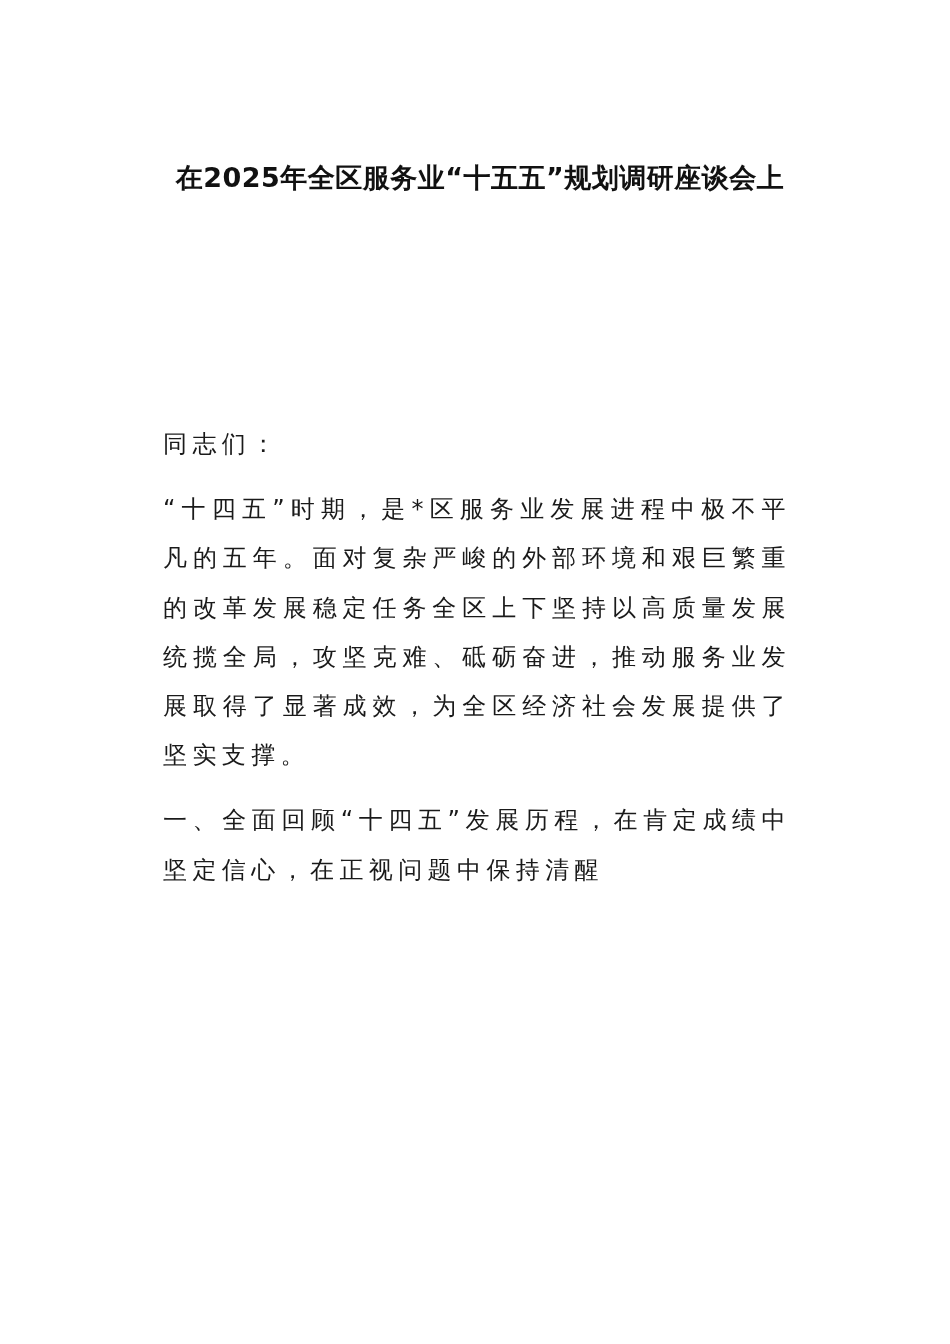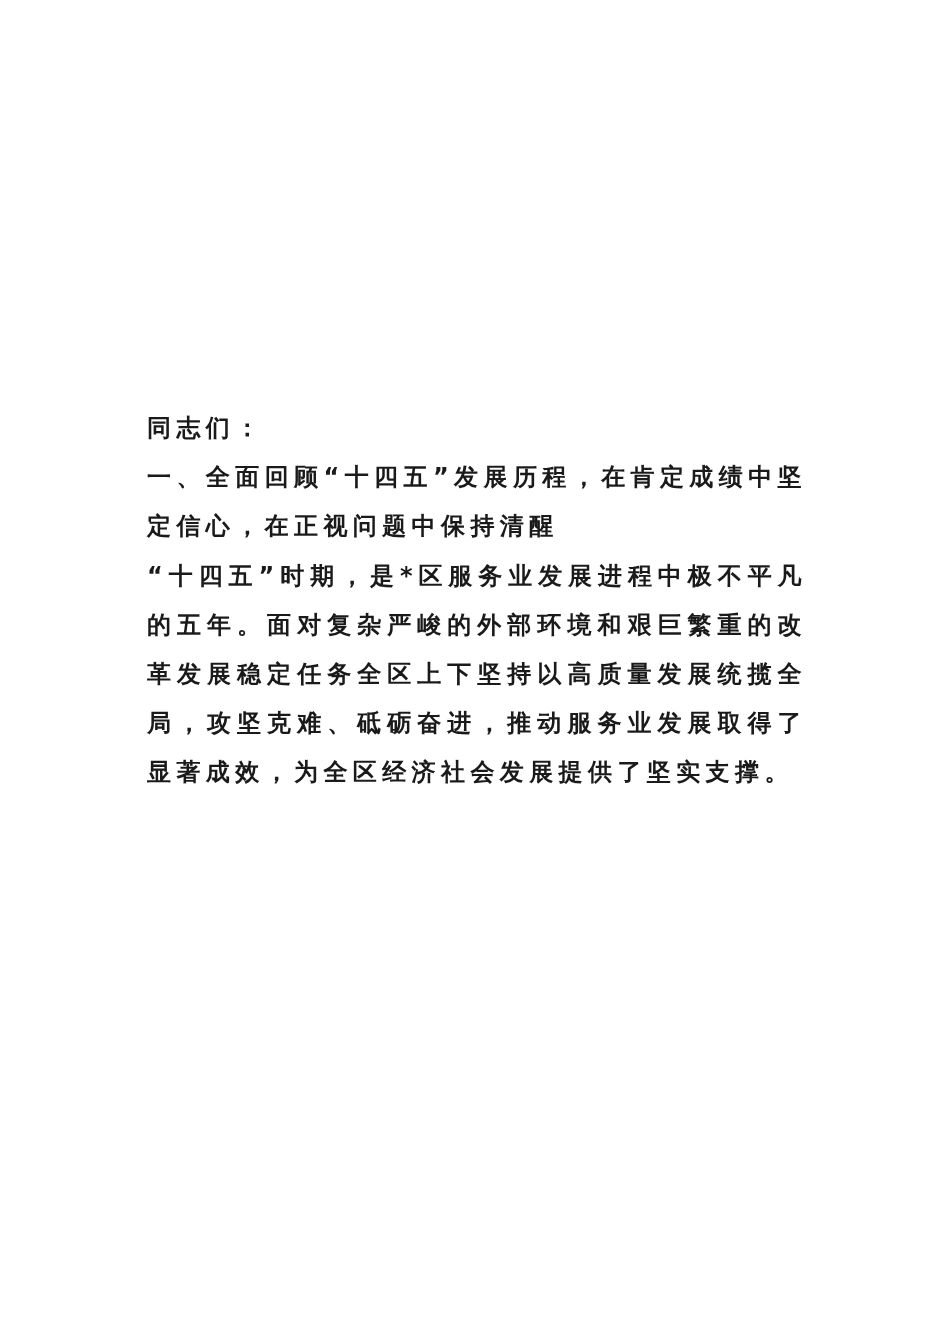--- a/index.html
+++ b/index.html
@@ -39,31 +39,31 @@
       position: absolute;
       left: 147px;
       top: 404px;
       width: 660px;
       font-size: 24px;
       line-height: 49.2px;
       letter-spacing: 5.4px;
       color: #1a1a1a;
     }
     .para {
-      margin: 0;
+      margin: 16px;
       padding: 0;
       text-align: justify;
       text-align-last: left;
       word-break: break-all;
-      font-weight: bold;
     }
   </style>
 </head>
 <body>
 
 <div class="page">
+  <div class="title line1">在2025年全区服务业“十五五”规划调研座谈会上</div>
 
   <div class="body-text">
     <p class="para">同志们：</p>
+    <p class="para">“十四五”时期，是*区服务业发展进程中极不平凡的五年。面对复杂严峻的外部环境和艰巨繁重的改革发展稳定任务全区上下坚持以高质量发展统揽全局，攻坚克难、砥砺奋进，推动服务业发展取得了显著成效，为全区经济社会发展提供了坚实支撑。</p>
     <p class="para">一、全面回顾“十四五”发展历程，在肯定成绩中坚定信心，在正视问题中保持清醒</p>
-    <p class="para">“十四五”时期，是*区服务业发展进程中极不平凡的五年。面对复杂严峻的外部环境和艰巨繁重的改革发展稳定任务全区上下坚持以高质量发展统揽全局，攻坚克难、砥砺奋进，推动服务业发展取得了显著成效，为全区经济社会发展提供了坚实支撑。</p>
   </div>
 </div>
 
 </body></html>

